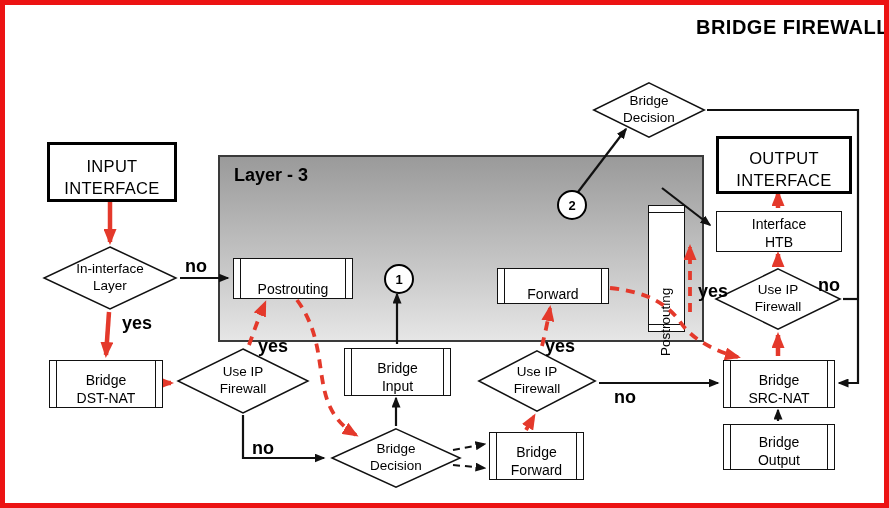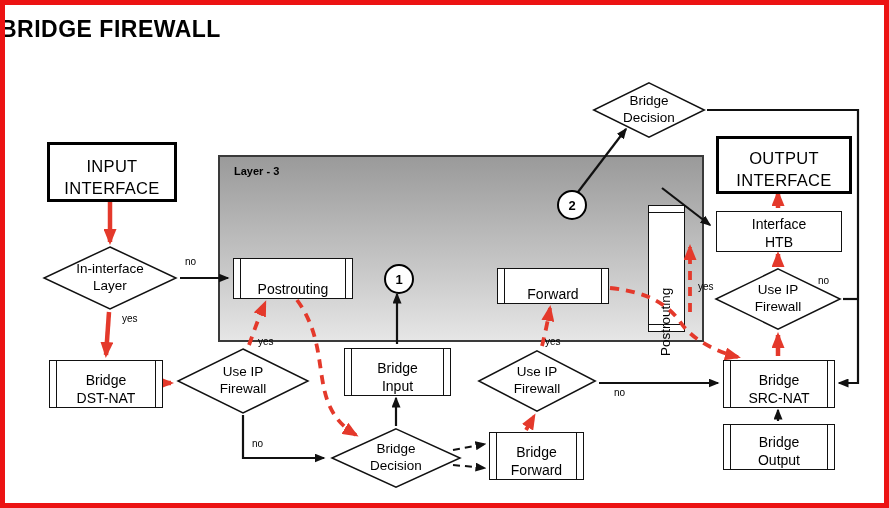--- a/index.html
+++ b/index.html
@@ -1,22 +1,22 @@
 <!DOCTYPE html>
 <html><head>
 <meta charset="utf-8">
 <style>
   html,body{margin:0;padding:0;background:#fff;}
   body{font-family:"Liberation Sans", sans-serif; color:#000;}
   .canvas{position:relative;width:889px;height:508px;background:#fff;overflow:hidden;}
   .frame{position:absolute;inset:0;border:5px solid #ec1313;pointer-events:none;z-index:50;}
-  .title{position:absolute;top:16px;left:0;width:100%;text-align:left;font-size:23px;font-weight:bold;letter-spacing:.5px;}
+  .title{position:absolute;top:16px;left:0;width:100%;text-align:right;font-size:20px;font-weight:bold;letter-spacing:.5px;}
   .layer3{position:absolute;left:218px;top:155px;width:482px;height:183px;border:2px solid #3a3a3a;
           background:linear-gradient(to bottom,#9a9a9a 0%,#c3c3c3 55%,#e6e6e6 100%);}
-  .layer3-label{position:absolute;left:14px;top:8px;font-size:11px;font-weight:bold;}
+  .layer3-label{position:absolute;left:14px;top:8px;font-size:18px;font-weight:bold;}
   .wires{position:absolute;left:0;top:0;width:889px;height:508px;pointer-events:none;}
   .r {stroke:#e4392b;stroke-width:4.5;fill:none;marker-end:url(#mr);}
   .rd{stroke:#e4392b;stroke-width:3.8;fill:none;stroke-dasharray:9 7;marker-end:url(#mr);}
   .b {stroke:#111;stroke-width:2.2;fill:none;marker-end:url(#mb);stroke-linejoin:miter;}
   .bp{stroke:#111;stroke-width:2.2;fill:none;}
   .bd{stroke:#111;stroke-width:2;fill:none;stroke-dasharray:7 5;marker-end:url(#mb);}
   .node{position:absolute;background:#fff;border:1.6px solid #111;display:flex;align-items:flex-end;justify-content:center;
         text-align:center;font-size:14px;line-height:1.3;}
   .lbl{white-space:pre-line;}
   .thick{border:3px solid #000;font-size:16.5px;letter-spacing:.3px;}
@@ -25,21 +25,21 @@
   .ppv::before,.ppv::after{content:"";position:absolute;left:0;right:0;border-top:1.4px solid #111;}
   .ppv::before{top:6px;} .ppv::after{bottom:6px;}
   .vlabel{transform:rotate(-90deg);white-space:nowrap;font-size:13.5px;}
   .diamond{position:absolute;}
   .diamond svg{position:absolute;inset:0;width:100%;height:100%;overflow:visible;}
   .diamond polygon{fill:#fff;stroke:#111;stroke-width:1.5;vector-effect:non-scaling-stroke;}
   .dlabel{position:absolute;inset:0;display:flex;align-items:center;justify-content:center;text-align:center;
           font-size:13.5px;line-height:1.25;white-space:pre-line;}
   .conn{position:absolute;width:26px;height:26px;border:2px solid #000;border-radius:50%;background:#fff;
         display:flex;align-items:center;justify-content:center;font-size:13px;font-weight:bold;}
-  .branch{position:absolute;font-size:10px;font-weight:normal;}
+  .branch{position:absolute;font-size:18px;font-weight:bold;}
 </style>
 </head>
 <body>
 
 <div class="canvas">
 
   <div class="title">BRIDGE FIREWALL</div>
 
   <div class="layer3">
     <div class="layer3-label">Layer - 3</div>

